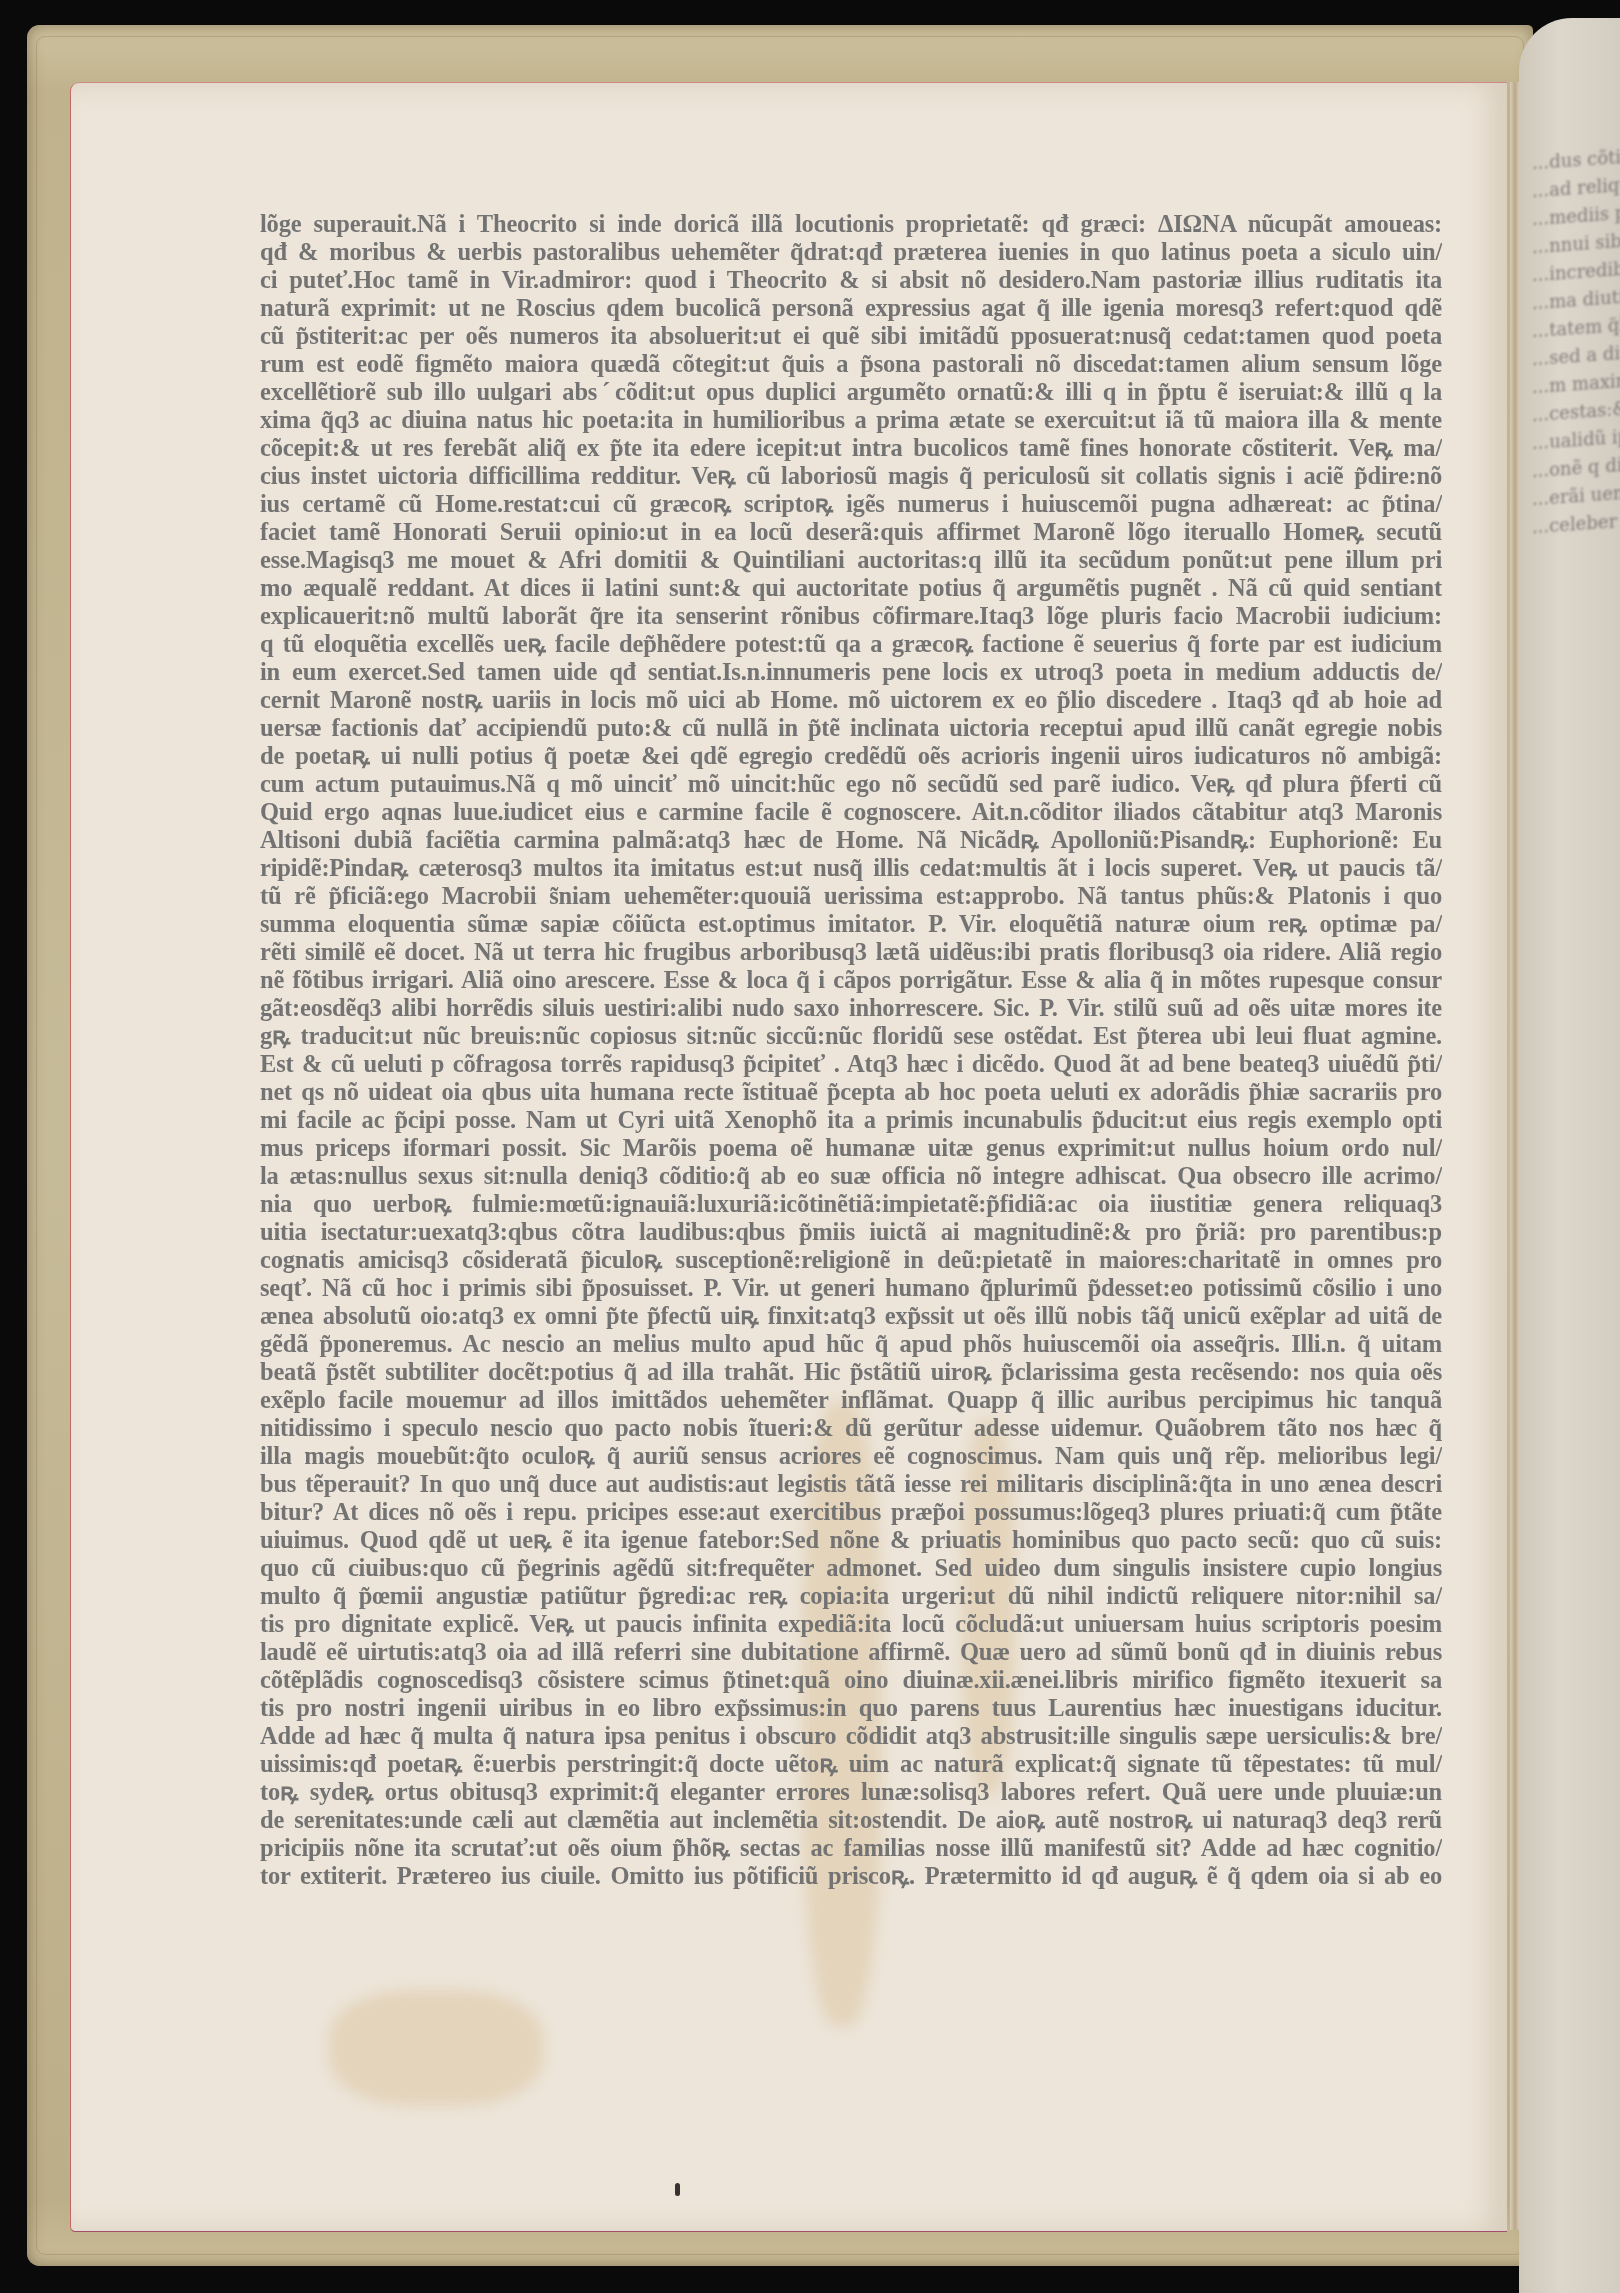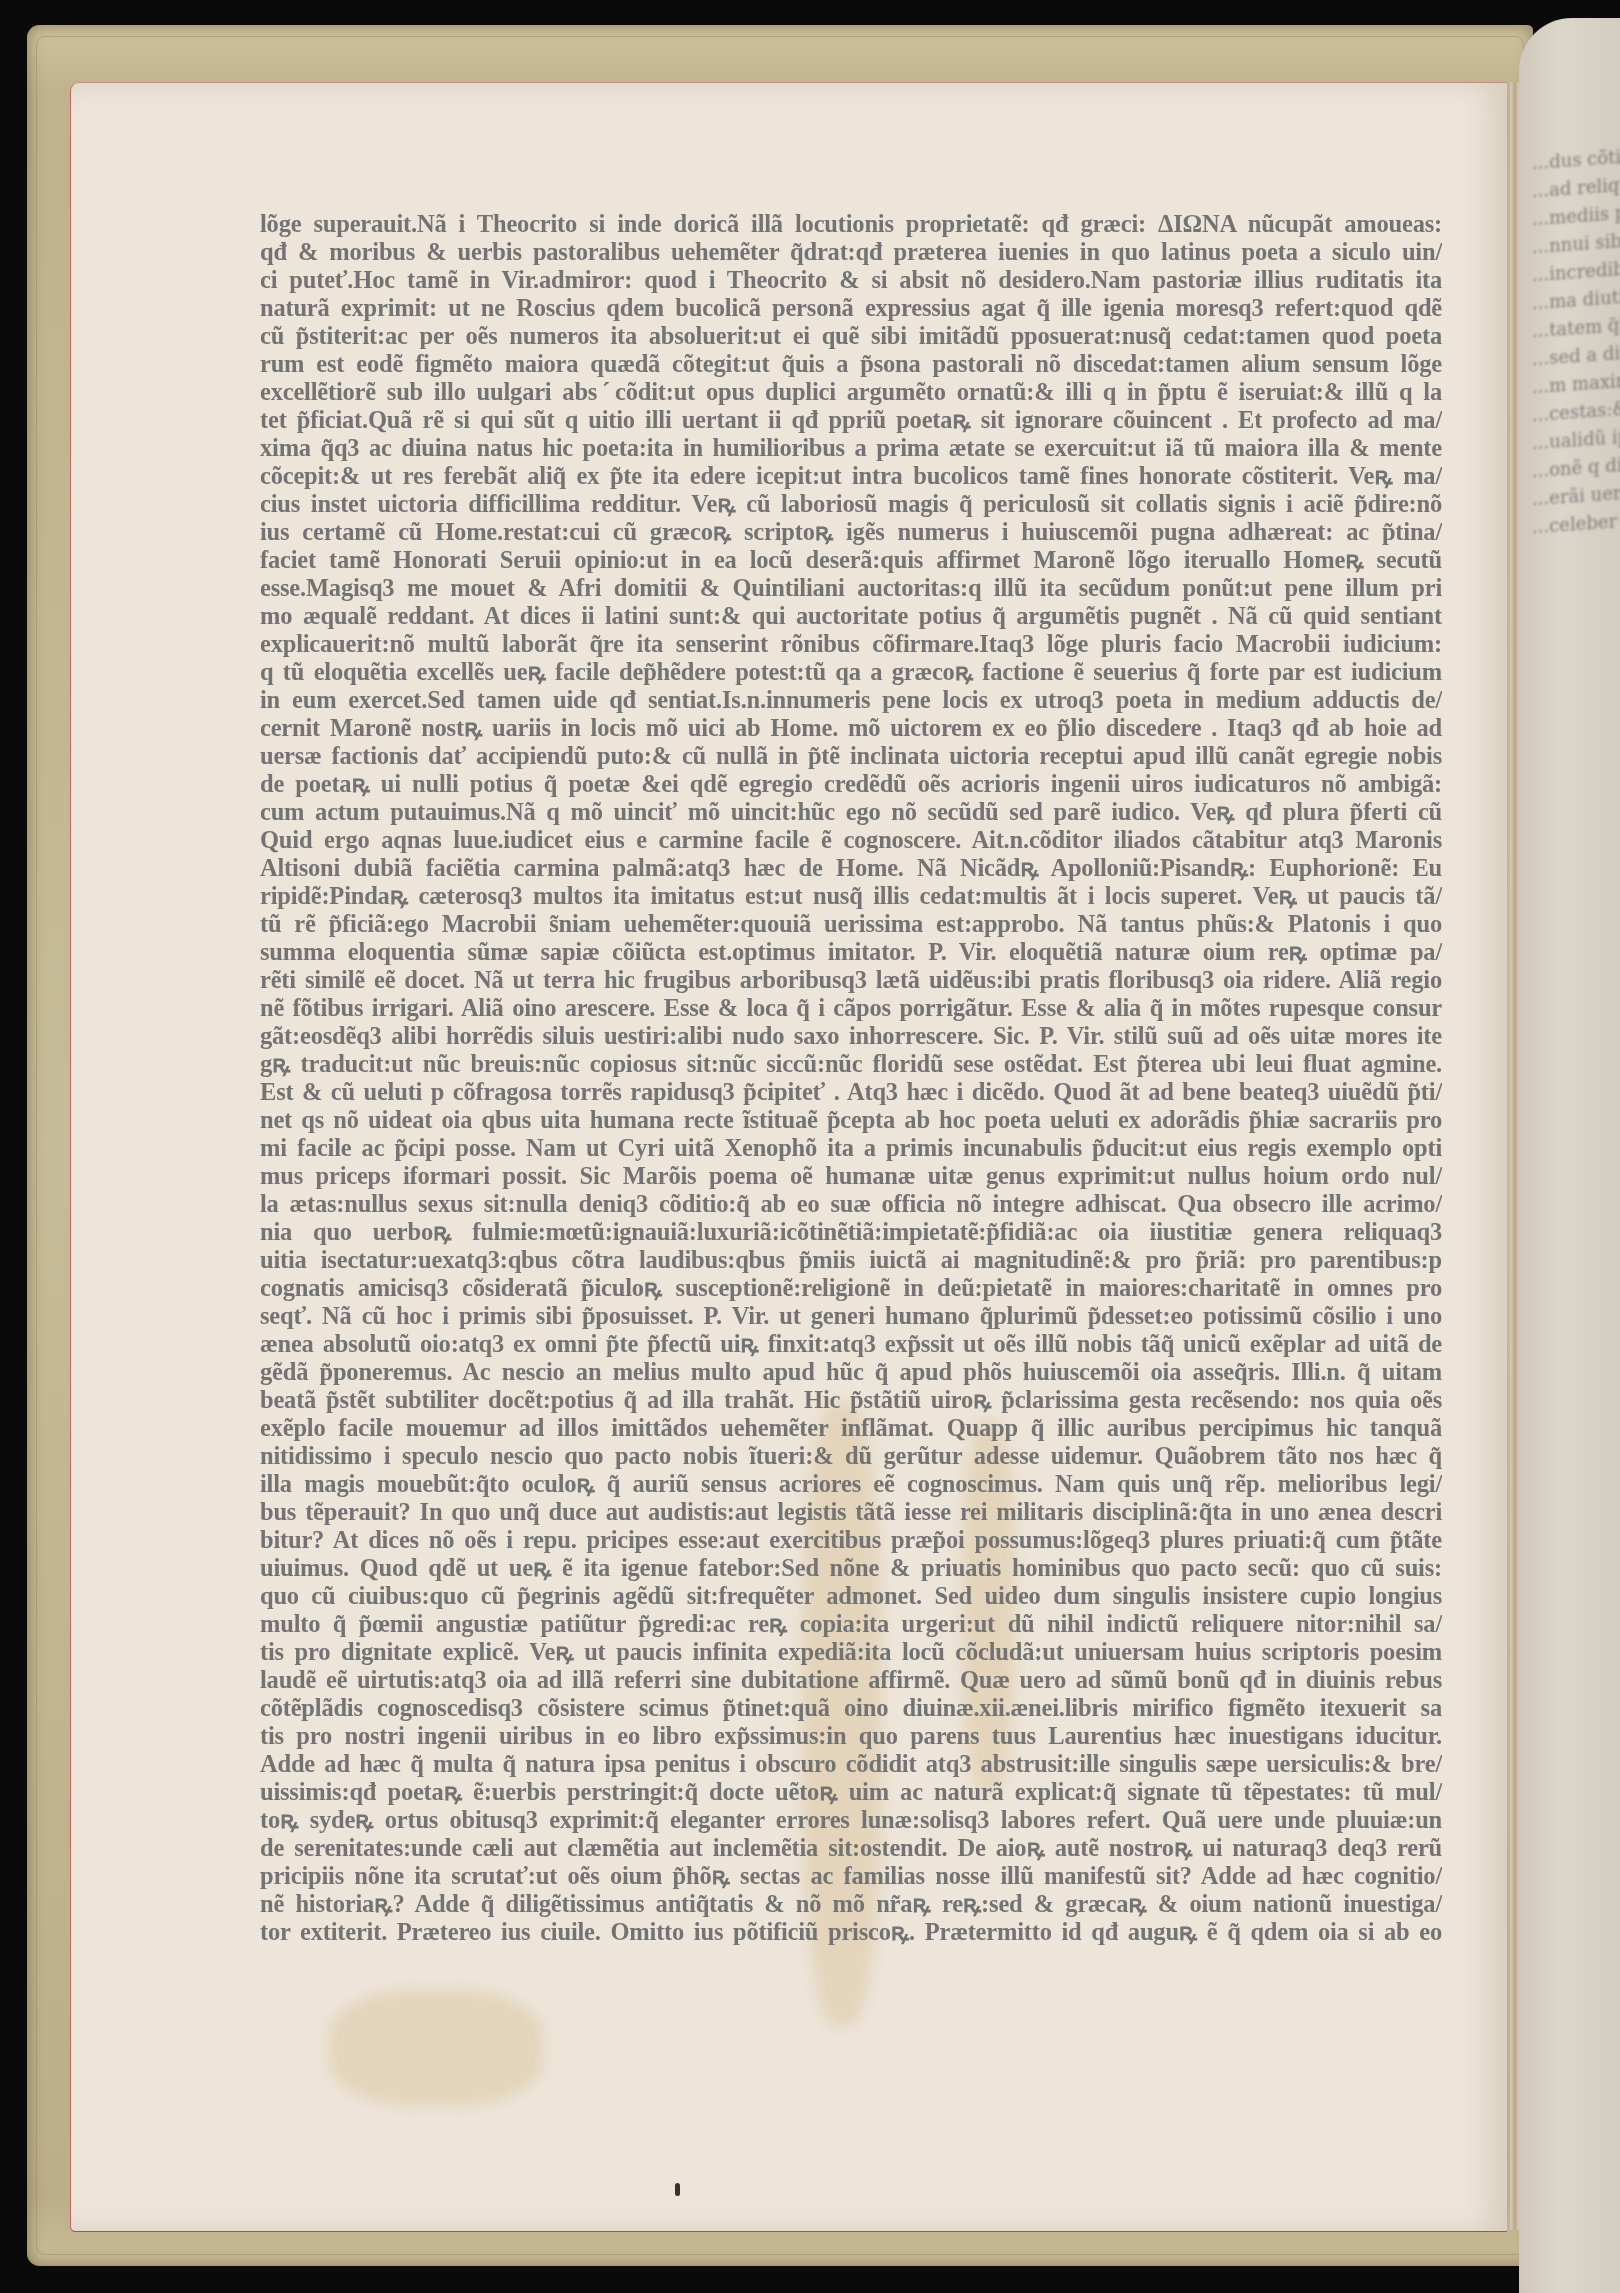--- a/index.html
+++ b/index.html
@@ -97,21 +97,20 @@
 </div>
 
 <div class="text-block" id="text-block">
     <div class="line">lõge superauit.Nã i Theocrito si inde doricã illã locutionis proprietatẽ: qđ græci: ΔΙΩΝΑ nũcupãt amoueas:</div>
     <div class="line">qđ &amp; moribus &amp; uerbis pastoralibus uehemẽter q̃drat:qđ præterea iuenies in quo latinus poeta a siculo uin/</div>
     <div class="line">ci puteť.Hoc tamẽ in Vir.admiror: quod i Theocrito &amp; si absit nõ desidero.Nam pastoriæ illius ruditatis ita</div>
     <div class="line">naturã exprimit: ut ne Roscius qdem bucolicã personã expressius agat q̃ ille igenia moresq3 refert:quod qdẽ</div>
     <div class="line">cũ p̃stiterit:ac per oẽs numeros ita absoluerit:ut ei quẽ sibi imitãdũ pposuerat:nusq̃ cedat:tamen quod poeta</div>
     <div class="line">rum est eodẽ figmẽto maiora quædã cõtegit:ut q̃uis a p̃sona pastorali nõ discedat:tamen alium sensum lõge</div>
     <div class="line">excellẽtiorẽ sub illo uulgari absˊcõdit:ut opus duplici argumẽto ornatũ:&amp; illi q in p̃ptu ẽ iseruiat:&amp; illũ q la</div>
-    <div class="line">tet p̃ficiat.Quã rẽ si qui sũt q uitio illi uertant ii qđ ppriũ poetaꝶ sit ignorare cõuincent . Et profecto ad ma/</div>
     <div class="line">xima q̃q3 ac diuina natus hic poeta:ita in humilioribus a prima ætate se exercuit:ut iã tũ maiora illa &amp; mente</div>
     <div class="line">cõcepit:&amp; ut res ferebãt aliq̃ ex p̃te ita edere icepit:ut intra bucolicos tamẽ fines honorate cõstiterit. Veꝶ ma/</div>
     <div class="line">cius instet uictoria difficillima redditur. Veꝶ cũ laboriosũ magis q̃ periculosũ sit collatis signis i aciẽ p̃dire:nõ</div>
     <div class="line">ius certamẽ cũ Home.restat:cui cũ græcoꝶ scriptoꝶ igẽs numerus i huiuscemõi pugna adhæreat: ac p̃tina/</div>
     <div class="line">faciet tamẽ Honorati Seruii opinio:ut in ea locũ deserã:quis affirmet Maronẽ lõgo iteruallo Homeꝶ secutũ</div>
     <div class="line">esse.Magisq3 me mouet &amp; Afri domitii &amp; Quintiliani auctoritas:q illũ ita secũdum ponũt:ut pene illum pri</div>
     <div class="line">mo æqualẽ reddant. At dices ii latini sunt:&amp; qui auctoritate potius q̃ argumẽtis pugnẽt . Nã cũ quid sentiant</div>
     <div class="line">explicauerit:nõ multũ laborãt q̃re ita senserint rõnibus cõfirmare.Itaq3 lõge pluris facio Macrobii iudicium:</div>
     <div class="line">q tũ eloquẽtia excellẽs ueꝶ facile dep̃hẽdere potest:tũ qa a græcoꝶ factione ẽ seuerius q̃ forte par est iudicium</div>
     <div class="line">in eum exercet.Sed tamen uide qđ sentiat.Is.n.innumeris pene locis ex utroq3 poeta in medium adductis de/</div>
@@ -150,16 +149,15 @@
     <div class="line">multo q̃ p̃œmii angustiæ patiũtur p̃gredi:ac reꝶ copia:ita urgeri:ut dũ nihil indictũ reliquere nitor:nihil sa/</div>
     <div class="line">tis pro dignitate explicẽ. Veꝶ ut paucis infinita expediã:ita locũ cõcludã:ut uniuersam huius scriptoris poesim</div>
     <div class="line">laudẽ eẽ uirtutis:atq3 oia ad illã referri sine dubitatione affirmẽ. Quæ uero ad sũmũ bonũ qđ in diuinis rebus</div>
     <div class="line">cõtẽplãdis cognoscedisq3 cõsistere scimus p̃tinet:quã oino diuinæ.xii.ænei.libris mirifico figmẽto itexuerit sa</div>
     <div class="line">tis pro nostri ingenii uiribus in eo libro exp̃ssimus:in quo parens tuus Laurentius hæc inuestigans iducitur.</div>
     <div class="line">Adde ad hæc q̃ multa q̃ natura ipsa penitus i obscuro cõdidit atq3 abstrusit:ille singulis sæpe uersiculis:&amp; bre/</div>
     <div class="line">uissimis:qđ poetaꝶ ẽ:uerbis perstringit:q̃ docte uẽtoꝶ uim ac naturã explicat:q̃ signate tũ tẽpestates: tũ mul/</div>
     <div class="line">toꝶ sydeꝶ ortus obitusq3 exprimit:q̃ eleganter errores lunæ:solisq3 labores refert. Quã uere unde pluuiæ:un</div>
     <div class="line">de serenitates:unde cæli aut clæmẽtia aut inclemẽtia sit:ostendit. De aioꝶ autẽ nostroꝶ ui naturaq3 deq3 rerũ</div>
     <div class="line">pricipiis nõne ita scrutať:ut oẽs oium p̃hõꝶ sectas ac familias nosse illũ manifestũ sit? Adde ad hæc cognitio/</div>
-    <div class="line">nẽ historiaꝶ? Adde q̃ diligẽtissimus antiq̃tatis &amp; nõ mõ nr̃aꝶ reꝶ:sed &amp; græcaꝶ &amp; oium nationũ inuestiga/</div>
     <div class="line">tor extiterit. Prætereo ius ciuile. Omitto ius põtificiũ priscoꝶ. Prætermitto id qđ auguꝶ ẽ q̃ qdem oia si ab eo</div>
   </div>
 
 
 </body></html>

